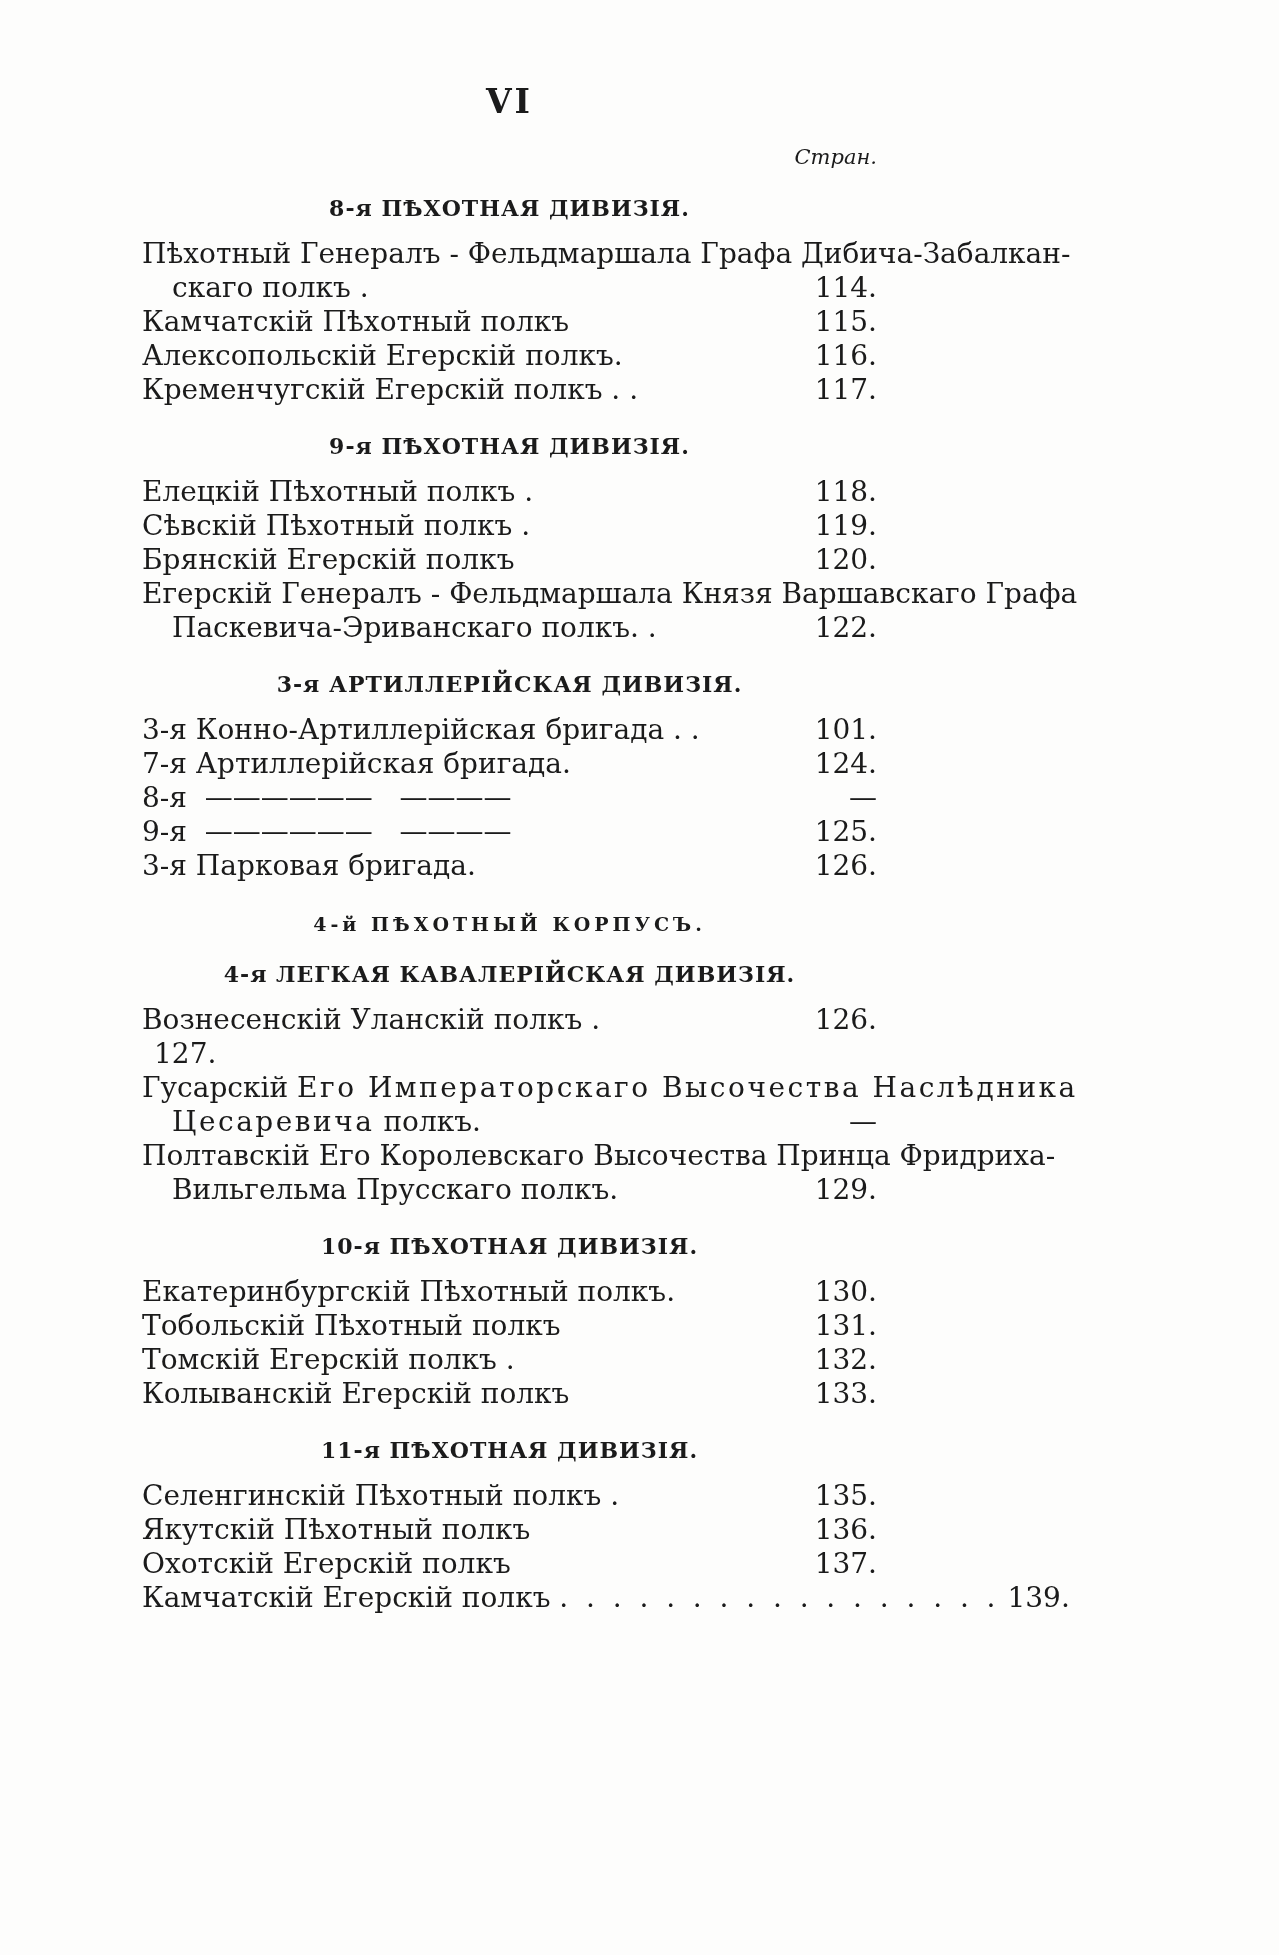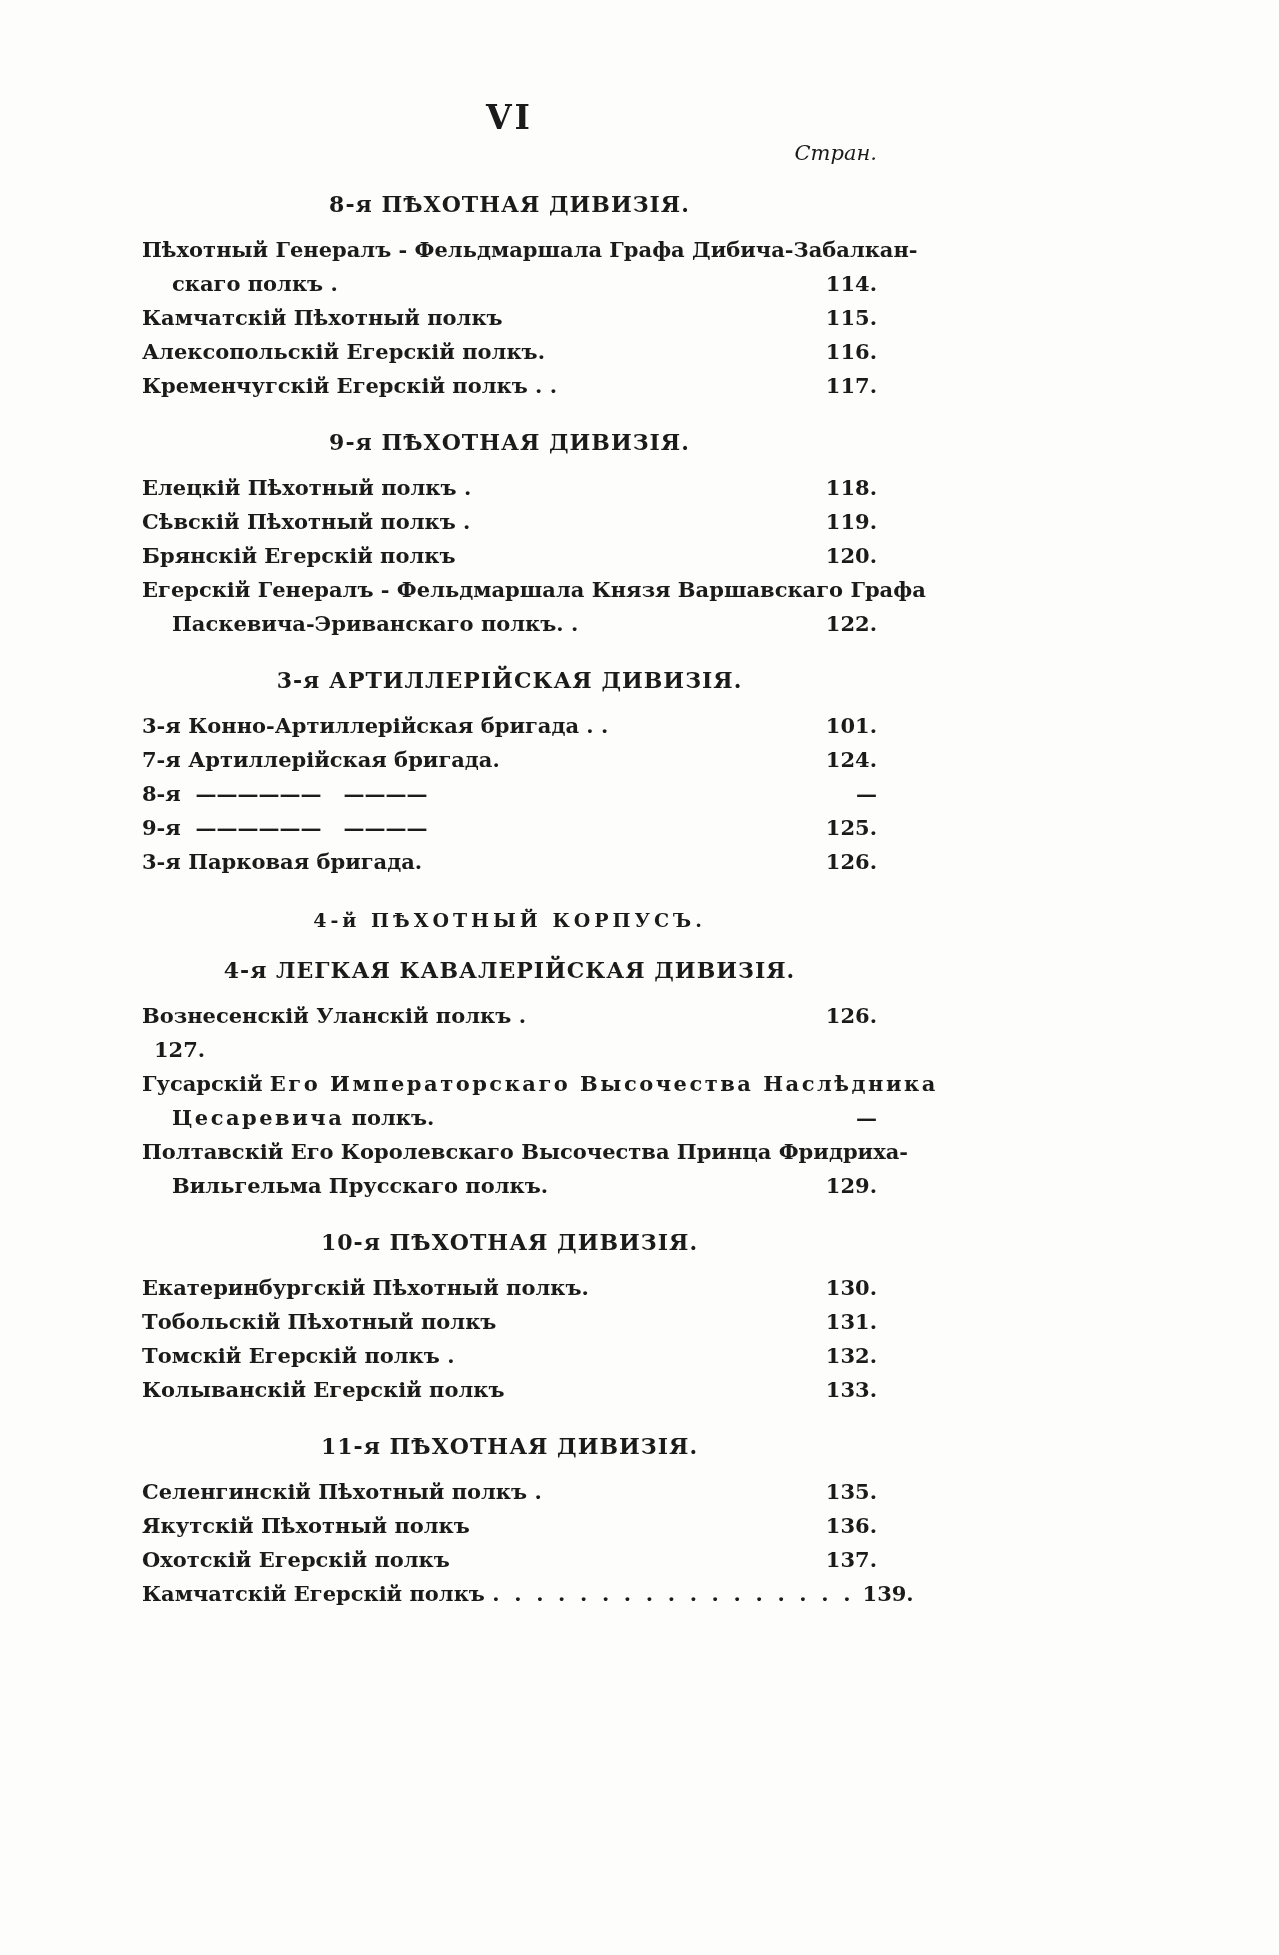--- a/index.html
+++ b/index.html
@@ -10,55 +10,55 @@
     height: 1955px;
     margin: 0 auto;
     background: #fdfdfc;
     color: #1b1b1b;
     font-family: "DejaVu Serif", "Liberation Serif", serif;
     overflow: hidden;
   }
   .content {
     position: absolute;
     left: 142px;
-    top: 98px;
+    top: 82px;
     width: 735px;
   }
   .roman {
     text-align: center;
     font-size: 33px;
     font-weight: 700;
     letter-spacing: 3px;
   }
   .stran {
     text-align: right;
     font-style: italic;
     font-size: 21px;
-    margin-top: 4px;
+    margin-top: 24px;
     font-weight: 400;
   }
   .section-heading {
     text-align: center;
     font-size: 22px;
     font-weight: 700;
     letter-spacing: 1px;
     margin: 26px 0 16px 0;
     white-space: nowrap;
   }
   .part-heading {
     text-align: center;
     font-size: 19px;
     font-weight: 700;
     letter-spacing: 4px;
     margin: 30px 0 0 0;
     white-space: nowrap;
   }
   .entry {
-    font-size: 21px;
-    font-weight: 700;
+    font-size: 28px;
+    font-weight: 400;
   }
   .entry-line {
     display: block;
     line-height: 34px;
     white-space: nowrap;
   }
   .entry-last {
     display: flex;
     justify-content: space-between;
     align-items: baseline;

